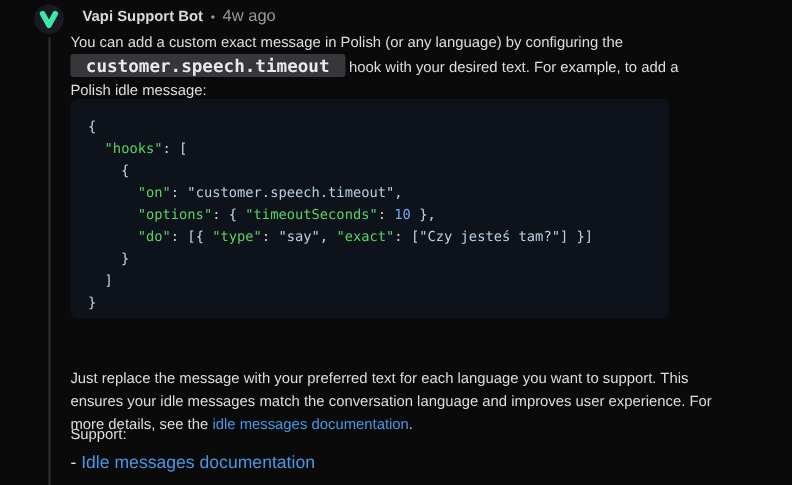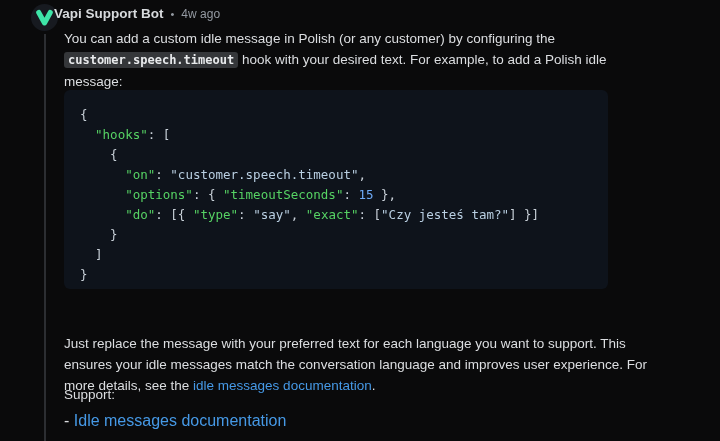--- a/index.html
+++ b/index.html
@@ -10,32 +10,32 @@
   }
   *{box-sizing:border-box;margin:0;padding:0}
   html,body{width:720px;height:441px;overflow:hidden}
   body{background:var(--page-bg);font-family:"Liberation Sans",sans-serif;color:var(--text);position:relative}
   .stage{position:relative;width:720px;height:441px}
 
   .avatar{position:absolute;left:31px;top:4px;width:27px;height:27px;border-radius:50%;
     background:var(--avatar-bg);display:flex;align-items:center;justify-content:center;cursor:pointer}
   .thread-line{position:absolute;left:44px;top:34px;width:2px;height:407px;background:var(--thread)}
 
-  .header{position:absolute;left:54px;top:6px;display:flex;align-items:baseline;gap:7px;white-space:nowrap}
+  .header{position:absolute;left:75px;top:6px;display:flex;align-items:baseline;gap:7px;white-space:nowrap}
   .username{font-size:13.5px;font-weight:700;color:var(--username);cursor:pointer}
   .meta-sep{color:var(--dim);font-size:11px}
-  .timestamp{color:var(--dim);font-size:12px}
+  .timestamp{color:var(--dim);font-size:15px}
 
   .para{position:absolute;left:64px;font-size:13.5px;line-height:21px;color:var(--text)}
   .para-1{top:28px;width:562px}
   .para-2{top:333px;width:600px}
 
   code.inline{font-family:"DejaVu Sans Mono","Liberation Mono",monospace;font-weight:700;
-    background:var(--inline-code-bg);color:var(--inline-code-text);font-size:12px;
-    padding:1px 4px;border-radius:3px}
+    background:var(--inline-code-bg);color:var(--inline-code-text);font-size:16px;
+    padding:1px 14px;border-radius:3px}
 
   .code-block{position:absolute;left:64px;top:90px;width:544px;height:199px;
     background:var(--code-bg);border-radius:6px;padding:15px 16px;overflow:hidden}
   .code-line{font-family:"DejaVu Sans Mono","Liberation Mono",monospace;font-size:12.5px;
     line-height:20px;white-space:pre;color:var(--code-pun)}
   .tok-k{color:var(--code-key)}
   .tok-s{color:var(--code-str)}
   .tok-n{color:var(--code-num)}
   .tok-p{color:var(--code-pun)}
 
@@ -57,29 +57,29 @@
   </div>
   <div class="thread-line"></div>
 
   <div class="header">
     <span class="username">Vapi Support Bot</span>
     <span class="meta-sep">•</span>
     <span class="timestamp">4w ago</span>
   </div>
 
   <div class="para para-1">
-    <span>You can add a custom idle message in Polish (or any customer) by configuring the </span><code class="inline">customer.speech.timeout</code><span> hook with your desired text. For example, to add a Polish idle message:</span>
+    <span>You can add a custom exact message in Polish (or any language) by configuring the </span><code class="inline">customer.speech.timeout</code><span> hook with your desired text. For example, to add a Polish idle message:</span>
   </div>
 
   <div class="code-block" id="code-block">
       <div class="code-line"><span class="tok-p">{</span></div>
       <div class="code-line"><span class="tok-p">  </span><span class="tok-k">"hooks"</span><span class="tok-p">: [</span></div>
       <div class="code-line"><span class="tok-p">    {</span></div>
       <div class="code-line"><span class="tok-p">      </span><span class="tok-k">"on"</span><span class="tok-p">: </span><span class="tok-s">"customer.speech.timeout"</span><span class="tok-p">,</span></div>
-      <div class="code-line"><span class="tok-p">      </span><span class="tok-k">"options"</span><span class="tok-p">: { </span><span class="tok-k">"timeoutSeconds"</span><span class="tok-p">: </span><span class="tok-n">15</span><span class="tok-p"> },</span></div>
+      <div class="code-line"><span class="tok-p">      </span><span class="tok-k">"options"</span><span class="tok-p">: { </span><span class="tok-k">"timeoutSeconds"</span><span class="tok-p">: </span><span class="tok-n">10</span><span class="tok-p"> },</span></div>
       <div class="code-line"><span class="tok-p">      </span><span class="tok-k">"do"</span><span class="tok-p">: [{ </span><span class="tok-k">"type"</span><span class="tok-p">: </span><span class="tok-s">"say"</span><span class="tok-p">, </span><span class="tok-k">"exact"</span><span class="tok-p">: [</span><span class="tok-s">"Czy jesteś tam?"</span><span class="tok-p">] }]</span></div>
       <div class="code-line"><span class="tok-p">    }</span></div>
       <div class="code-line"><span class="tok-p">  ]</span></div>
       <div class="code-line"><span class="tok-p">}</span></div>
     </div>
 
   <div class="para para-2">
     <span>Just replace the message with your preferred text for each language you want to support. This ensures your idle messages match the conversation language and improves user experience. For more details, see the </span><a class="doc-link">idle messages documentation</a><span>.</span>
   </div>
 

